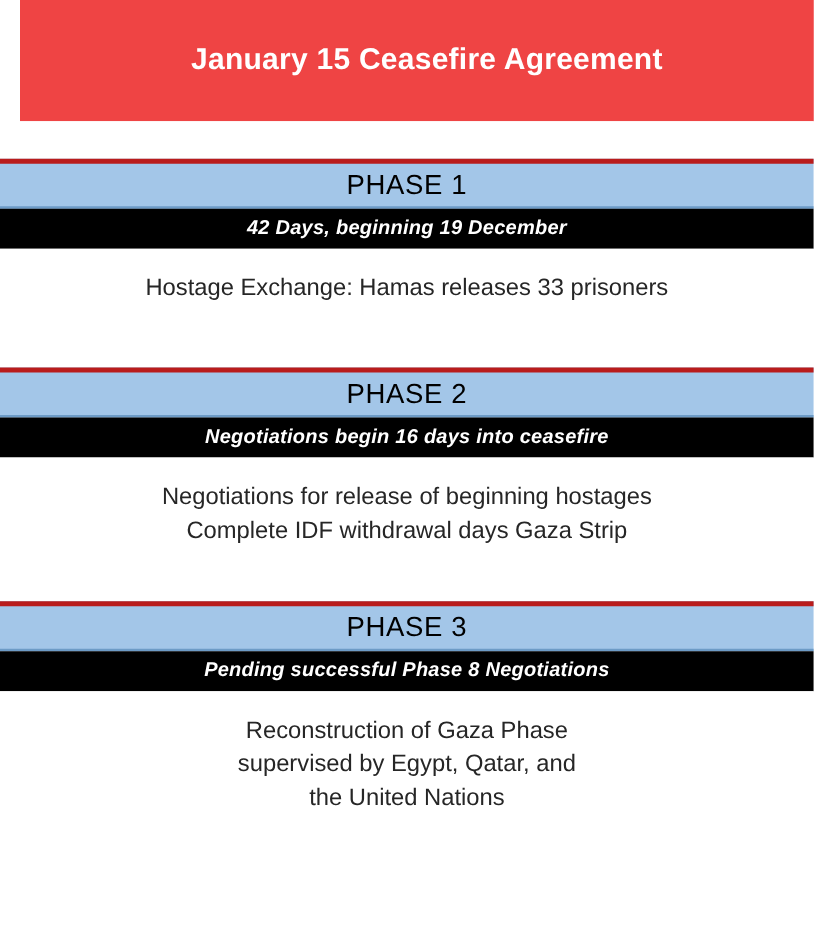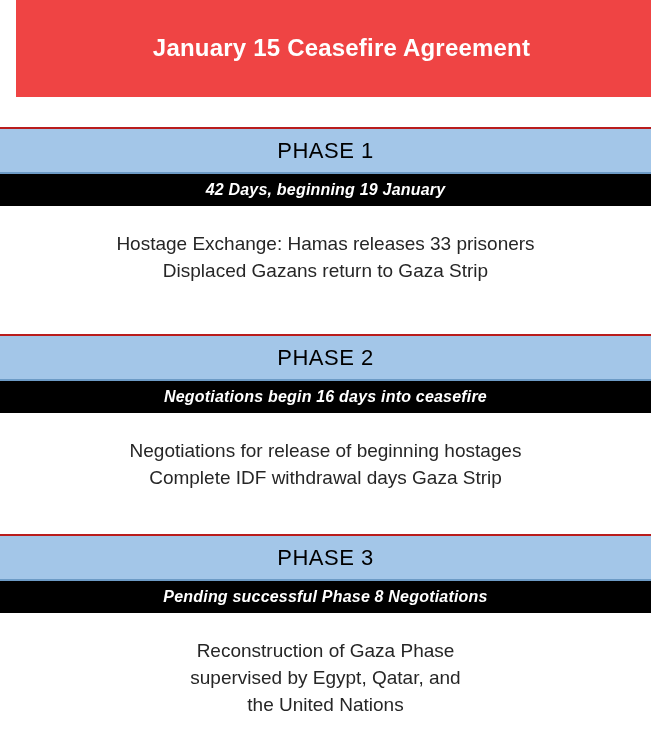--- a/index.html
+++ b/index.html
@@ -42,23 +42,23 @@
     line-height: 1.2;
   }
 
   
   .phase-block {
     width: 651px;
   }
 
   .phase-header {
     background: #a3c6e8;
-    border-top: 2px solid #b91c1c;
+    border-top: 4px solid #b91c1c;
     border-bottom: 2px solid #6d9bc6;
-    height: 47px;
+    height: 40px;
     display: flex;
     align-items: center;
     justify-content: center;
     box-sizing: border-box;
   }
   .phase-header-text {
     color: #000000;
     font-size: 22px;
     font-weight: normal;
     letter-spacing: 0.5px;
@@ -77,21 +77,21 @@
     font-size: 16px;
     font-weight: bold;
     font-style: italic;
     letter-spacing: 0.2px;
     line-height: 1;
   }
 
   .phase-body {
     background: #ffffff;
     text-align: center;
-    padding-top: 24px;
+    padding-top: 18px;
   }
   .phase-body-line {
     color: #262626;
     font-size: 19px;
     font-weight: normal;
     line-height: 27px;
     white-space: nowrap;
   }
 
   
@@ -108,25 +108,24 @@
     <div class="title-text">January 15 Ceasefire Agreement</div>
   </div>
 
   <div class="gap-1"></div>
 
   <div class="phase-block">
     <div class="phase-header">
       <span class="phase-header-text">PHASE 1</span>
     </div>
     <div class="phase-subheader">
-      <span class="phase-subheader-text">42 Days, beginning 19 January</span>
+      <span class="phase-subheader-text">42 Days, beginning 19 December</span>
     </div>
     <div class="phase-body">
       <div class="phase-body-line">Hostage Exchange: Hamas releases 33 prisoners</div>
-      <div class="phase-body-line">Displaced Gazans return to Gaza Strip</div>
     </div>
   </div>
 
   <div class="gap-2"></div>
 
   <div class="phase-block">
     <div class="phase-header">
       <span class="phase-header-text">PHASE 2</span>
     </div>
     <div class="phase-subheader">

